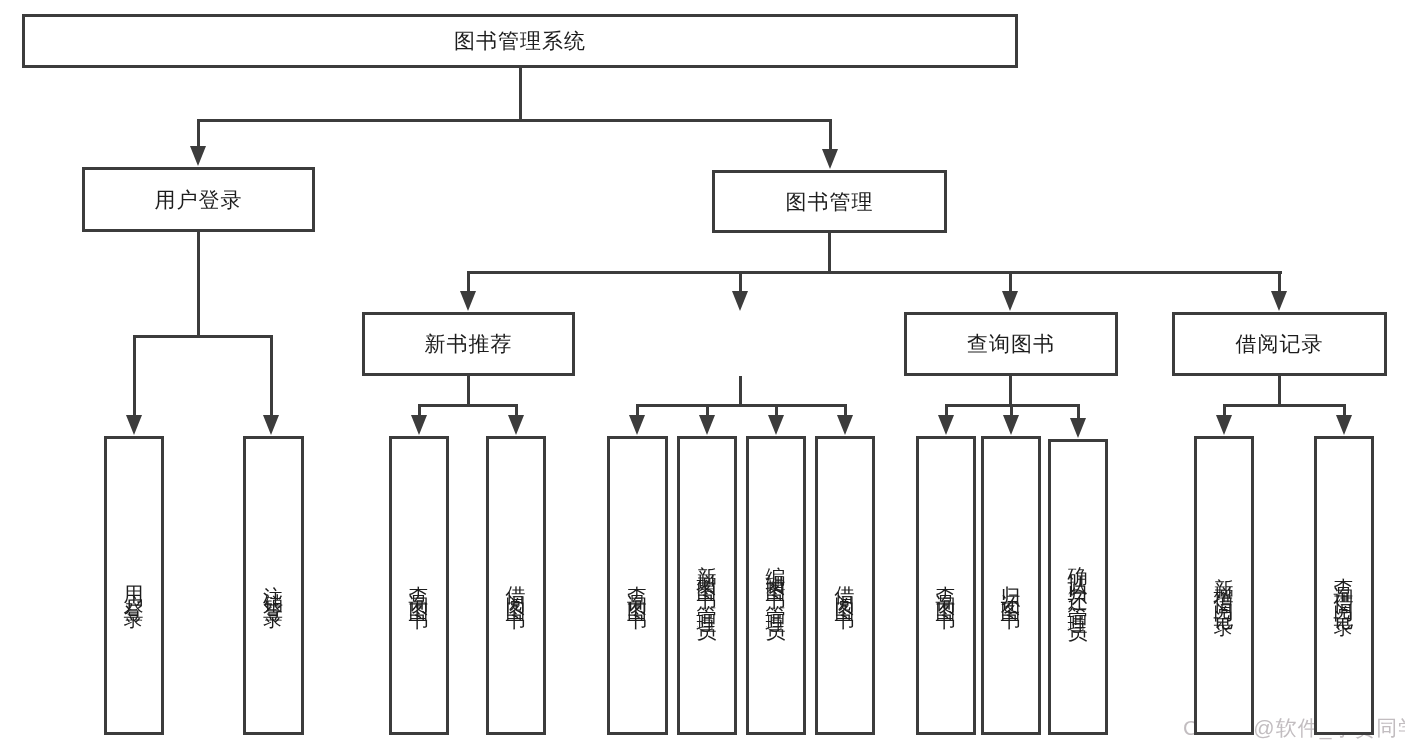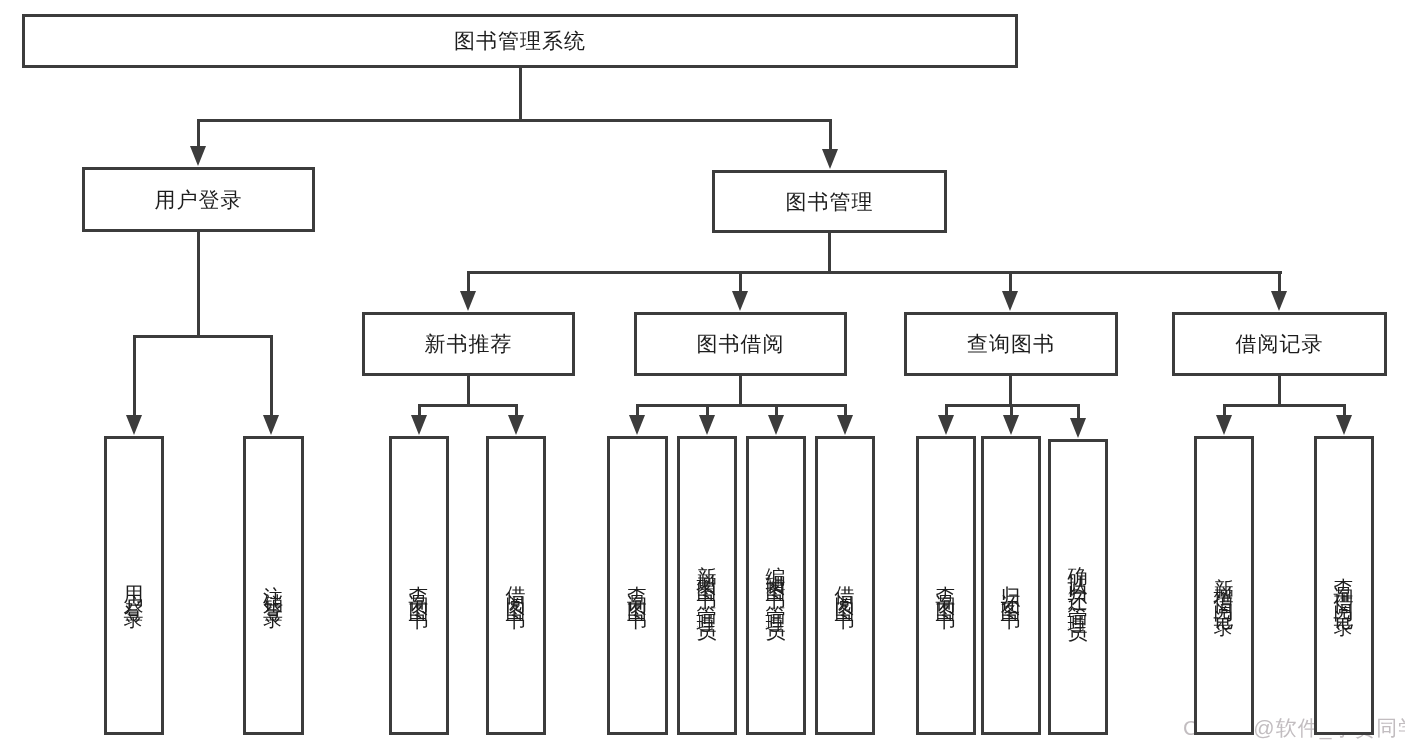--- a/index.html
+++ b/index.html
@@ -94,21 +94,20 @@
     <div class="arrowhead" style="left: 837px; top: 415px;"></div>
     <div class="arrowhead" style="left: 938px; top: 415px;"></div>
     <div class="arrowhead" style="left: 1003px; top: 415px;"></div>
     <div class="arrowhead" style="left: 1070px; top: 418px;"></div>
     <div class="arrowhead" style="left: 1216px; top: 415px;"></div>
     <div class="arrowhead" style="left: 1336px; top: 415px;"></div>
     <div class="box" style="left: 22px; top: 14px; width: 996px; height: 54px;">图书管理系统</div>
     <div class="box" style="left: 82px; top: 167px; width: 233px; height: 65px;">用户登录</div>
     <div class="box" style="left: 712px; top: 170px; width: 235px; height: 63px;">图书管理</div>
     <div class="box" style="left: 362px; top: 312px; width: 213px; height: 64px;">新书推荐</div>
-    <div class="box" style="left: 634px; top: 312px; width: 213px; height: 64px;">图书借阅</div>
     <div class="box" style="left: 904px; top: 312px; width: 214px; height: 64px;">查询图书</div>
     <div class="box" style="left: 1172px; top: 312px; width: 215px; height: 64px;">借阅记录</div>
     <div class="box vert" style="left: 104px; top: 436px; width: 60px; height: 299px;">用户登录</div>
     <div class="box vert" style="left: 243px; top: 436px; width: 61px; height: 299px;">注销登录</div>
     <div class="box vert" style="left: 389px; top: 436px; width: 60px; height: 299px;">查询图书</div>
     <div class="box vert" style="left: 486px; top: 436px; width: 60px; height: 299px;">借阅图书</div>
     <div class="box vert" style="left: 607px; top: 436px; width: 61px; height: 299px;">查询图书</div>
     <div class="box vert" style="left: 677px; top: 436px; width: 60px; height: 299px;">新增图书（管理员）</div>
     <div class="box vert" style="left: 746px; top: 436px; width: 60px; height: 299px;">编辑图书（管理员）</div>
     <div class="box vert" style="left: 815px; top: 436px; width: 60px; height: 299px;">借阅图书</div>

